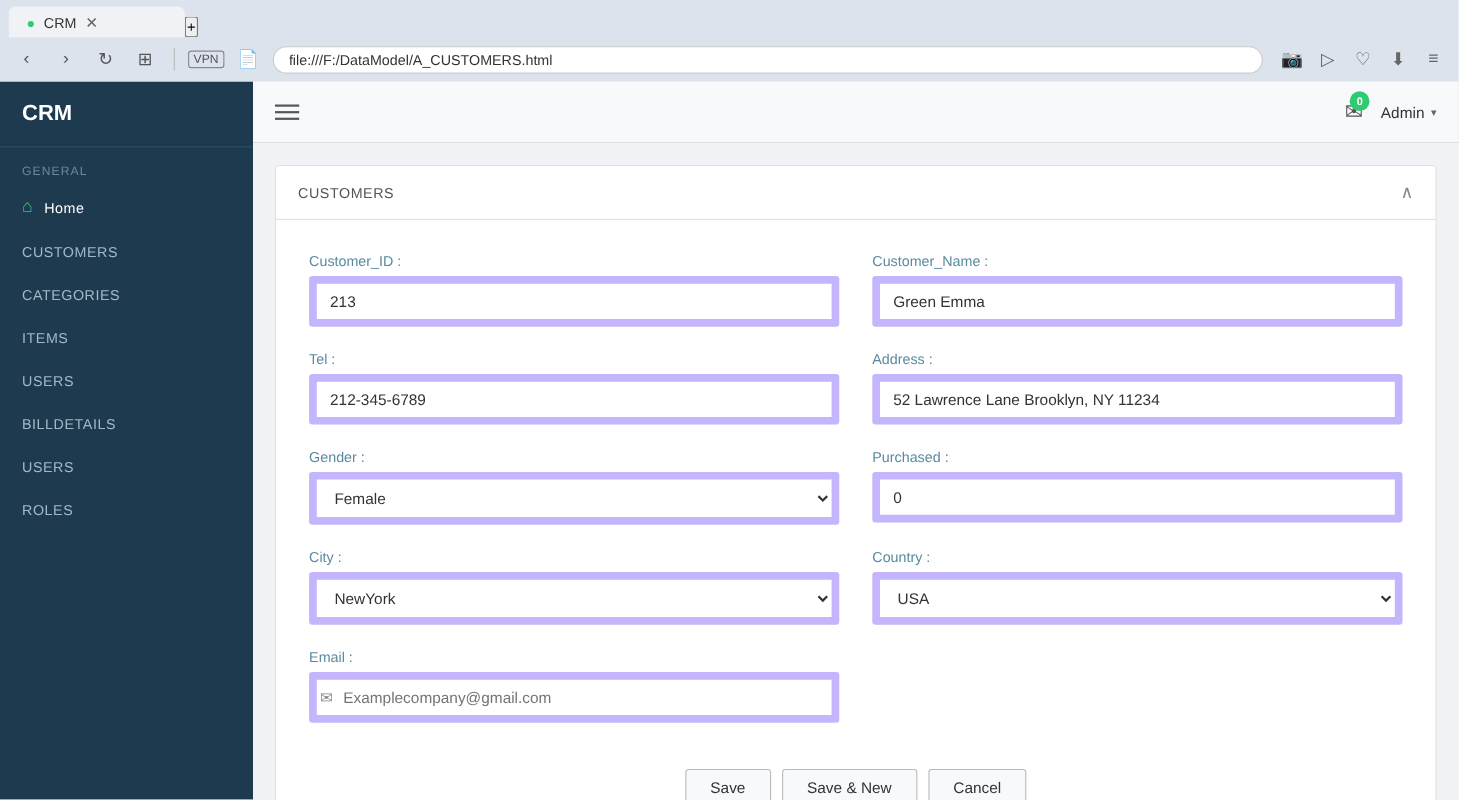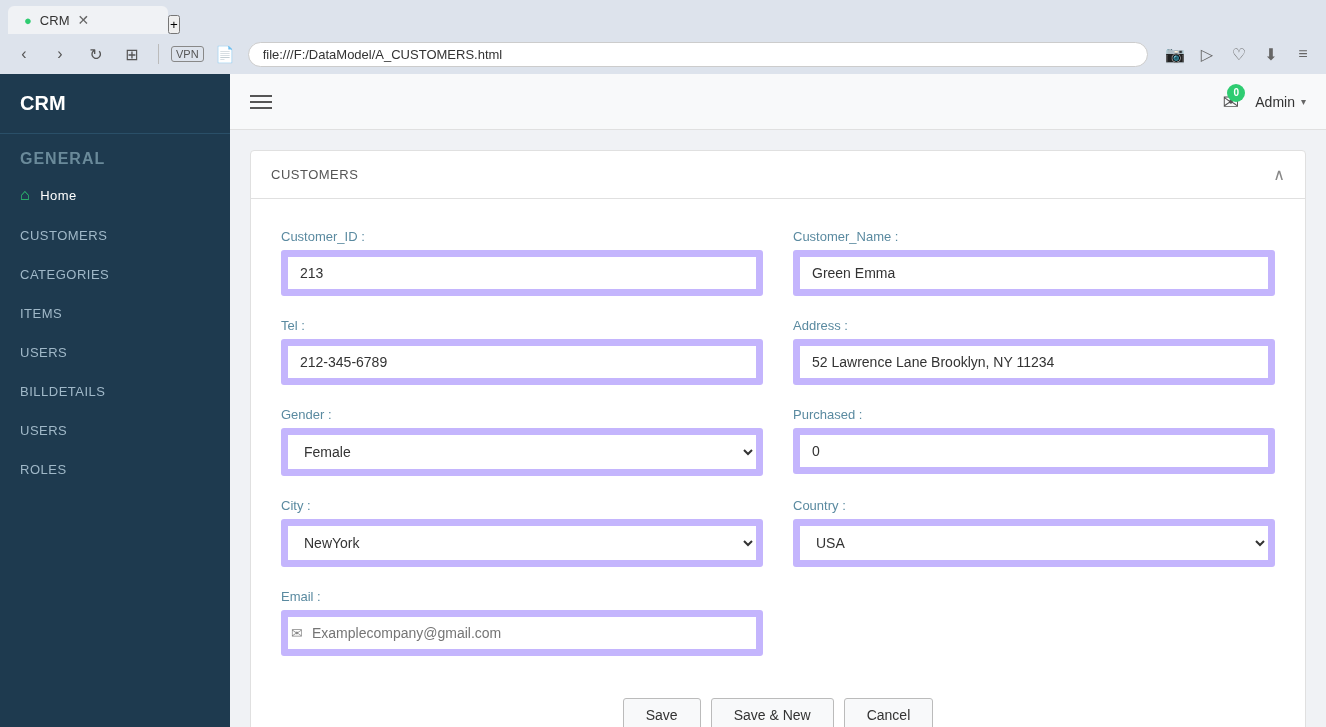--- a/index.html
+++ b/index.html
@@ -17,21 +17,21 @@
     .browser-url-bar { flex: 1; background: white; border: 1px solid #ccc; border-radius: 20px; padding: 4px 14px; font-size: 13px; color: #333; }
     .browser-actions { display: flex; align-items: center; gap: 6px; margin-left: 6px; color: #666; font-size: 16px; }
     .browser-action-icon { cursor: pointer; width: 26px; height: 26px; display: flex; align-items: center; justify-content: center; border-radius: 4px; }
 
     
     .app-wrapper { display: flex; flex: 1; overflow: hidden; }
 
     
     .sidebar { width: 230px; background: #1e3a4f; color: #a0b8c8; flex-shrink: 0; display: flex; flex-direction: column; overflow-y: auto; }
     .sidebar-logo { padding: 18px 20px; font-size: 20px; font-weight: bold; color: white; border-bottom: 1px solid #2a4f68; }
-    .sidebar-section-label { padding: 16px 20px 6px; font-size: 16px; color: #6a8a9a; letter-spacing: 1px; font-weight: bold; }
+    .sidebar-section-label { padding: 16px 20px 6px; font-size: 11px; color: #6a8a9a; letter-spacing: 1px; font-weight: normal; }
     .sidebar-item { padding: 12px 20px; font-size: 13px; color: #a0b8c8; cursor: pointer; display: flex; align-items: center; gap: 10px; letter-spacing: 0.5px; }
     .sidebar-item.active { color: white; }
     .sidebar-item .home-icon { color: #2ecc71; font-size: 16px; }
 
     
     .topbar { background: #f8f9fa; border-bottom: 1px solid #e0e0e0; display: flex; align-items: center; justify-content: space-between; padding: 0 20px; height: 56px; flex-shrink: 0; }
     .topbar-left { display: flex; align-items: center; gap: 16px; }
     .hamburger-btn { background: none; border: none; cursor: pointer; font-size: 20px; color: #555; display: flex; flex-direction: column; gap: 4px; }
     .hamburger-line { width: 22px; height: 2px; background: #555; display: block; }
     .topbar-right { display: flex; align-items: center; gap: 16px; }

